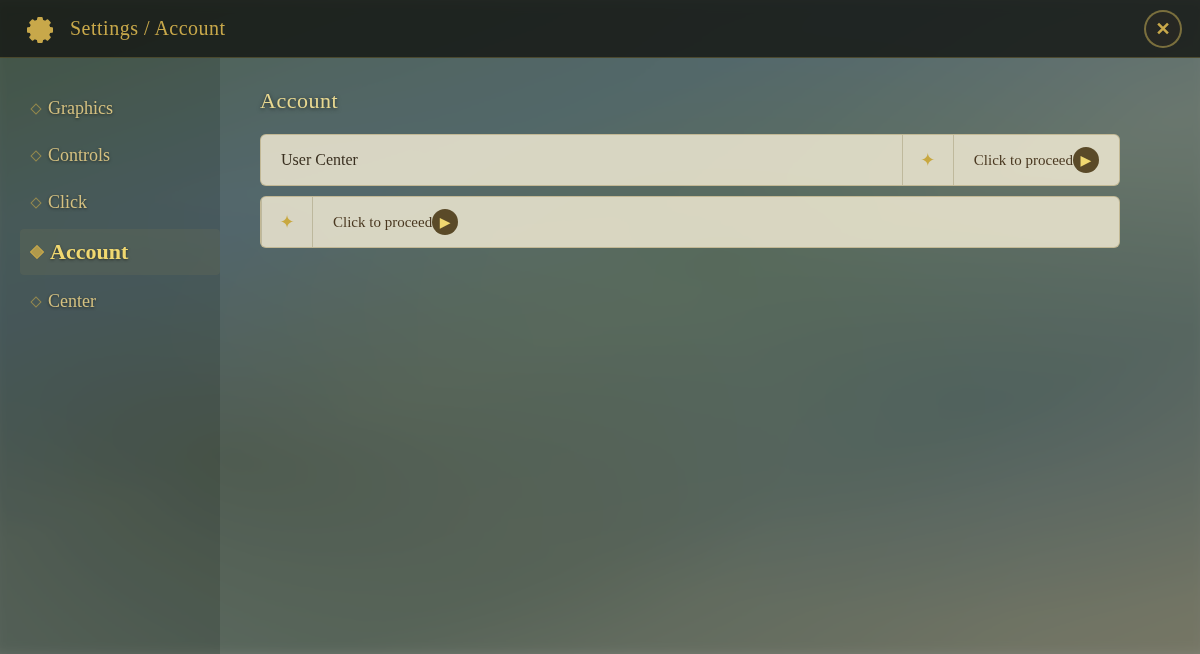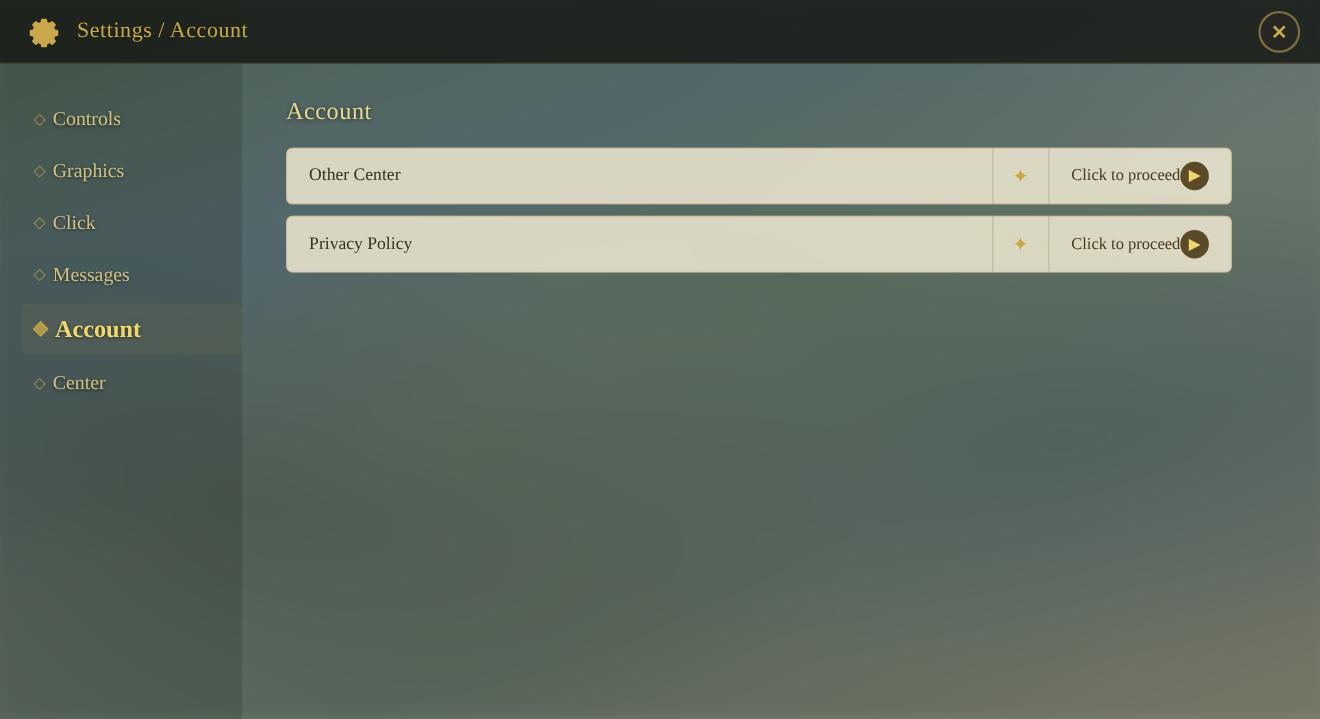--- a/index.html
+++ b/index.html
@@ -236,60 +236,55 @@
     <span>✕</span>
   </div>
 </div>
 
 <div class="main">
 
   <nav class="sidebar">
 
     <div class="sidebar-item">
       <div class="sidebar-diamond"></div>
+      <span class="sidebar-label">Graphics</span>
+    </div>
+    <div class="sidebar-item">
+      <div class="sidebar-diamond"></div>
       <span class="sidebar-label">Controls</span>
     </div>
     <div class="sidebar-item">
       <div class="sidebar-diamond"></div>
-      <span class="sidebar-label">Graphics</span>
-    </div>
-    <div class="sidebar-item">
-      <div class="sidebar-diamond"></div>
       <span class="sidebar-label">Click</span>
-    </div>
-    <div class="sidebar-item">
-      <div class="sidebar-diamond"></div>
-      <span class="sidebar-label">Messages</span>
     </div>
     <div class="sidebar-item active">
       <div class="sidebar-diamond"></div>
       <span class="sidebar-label">Account</span>
     </div>
     <div class="sidebar-item">
       <div class="sidebar-diamond"></div>
       <span class="sidebar-label">Center</span>
     </div>
   </nav>
 
   <div class="content">
     <h2 class="content-title">Account</h2>
 
     <div class="option-row">
-      <span class="option-label">Other Center</span>
+      <span class="option-label">User Center</span>
       <div class="option-divider"></div>
       <div class="option-star">✦</div>
       <div class="option-divider"></div>
       <div class="option-action">
         <span>Click to proceed</span>
         <div class="option-arrow">▶</div>
       </div>
     </div>
 
     <div class="option-row">
-      <span class="option-label">Privacy Policy</span>
       <div class="option-divider"></div>
       <div class="option-star">✦</div>
       <div class="option-divider"></div>
       <div class="option-action">
         <span>Click to proceed</span>
         <div class="option-arrow">▶</div>
       </div>
     </div>
   </div>
 

